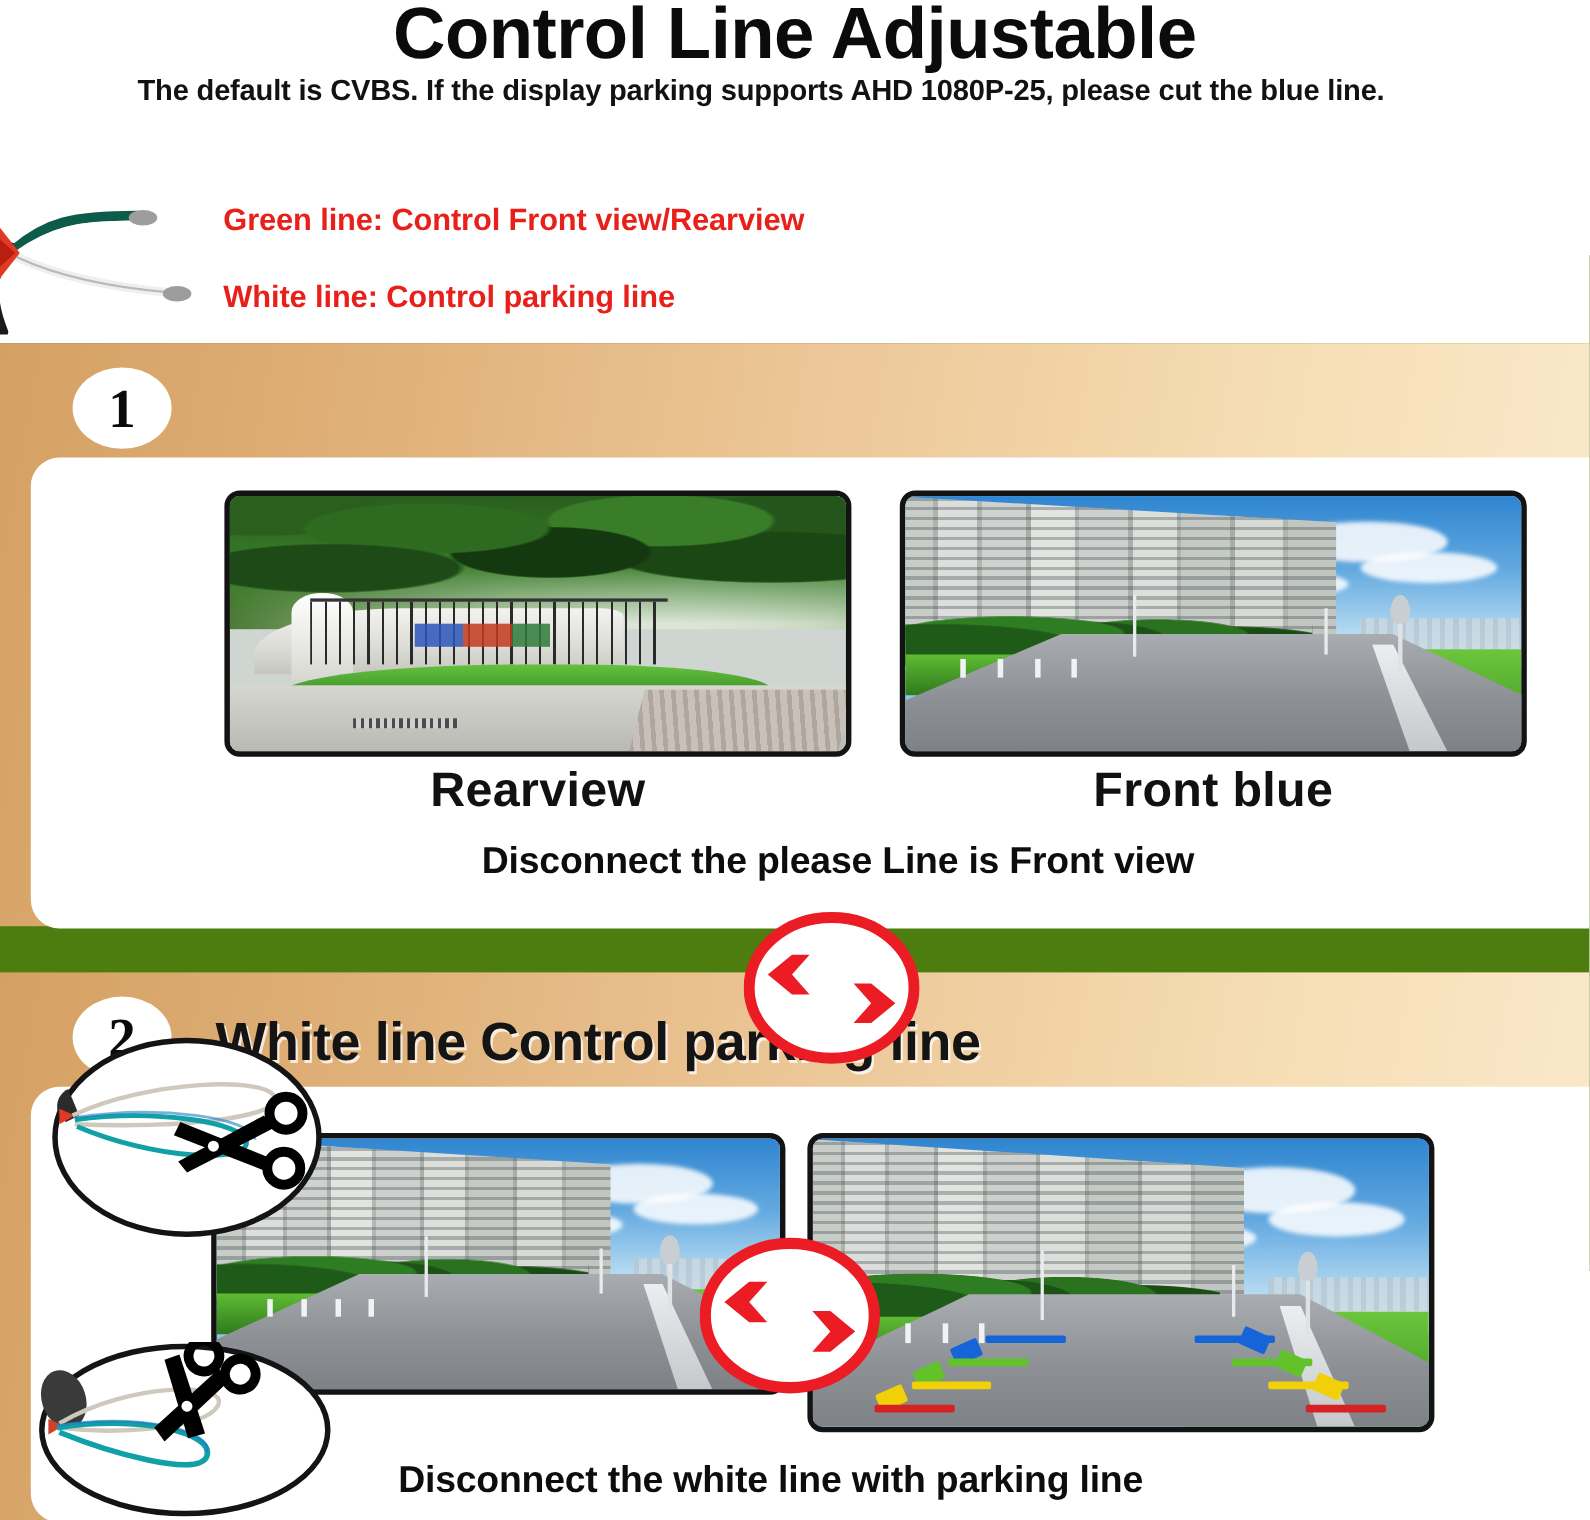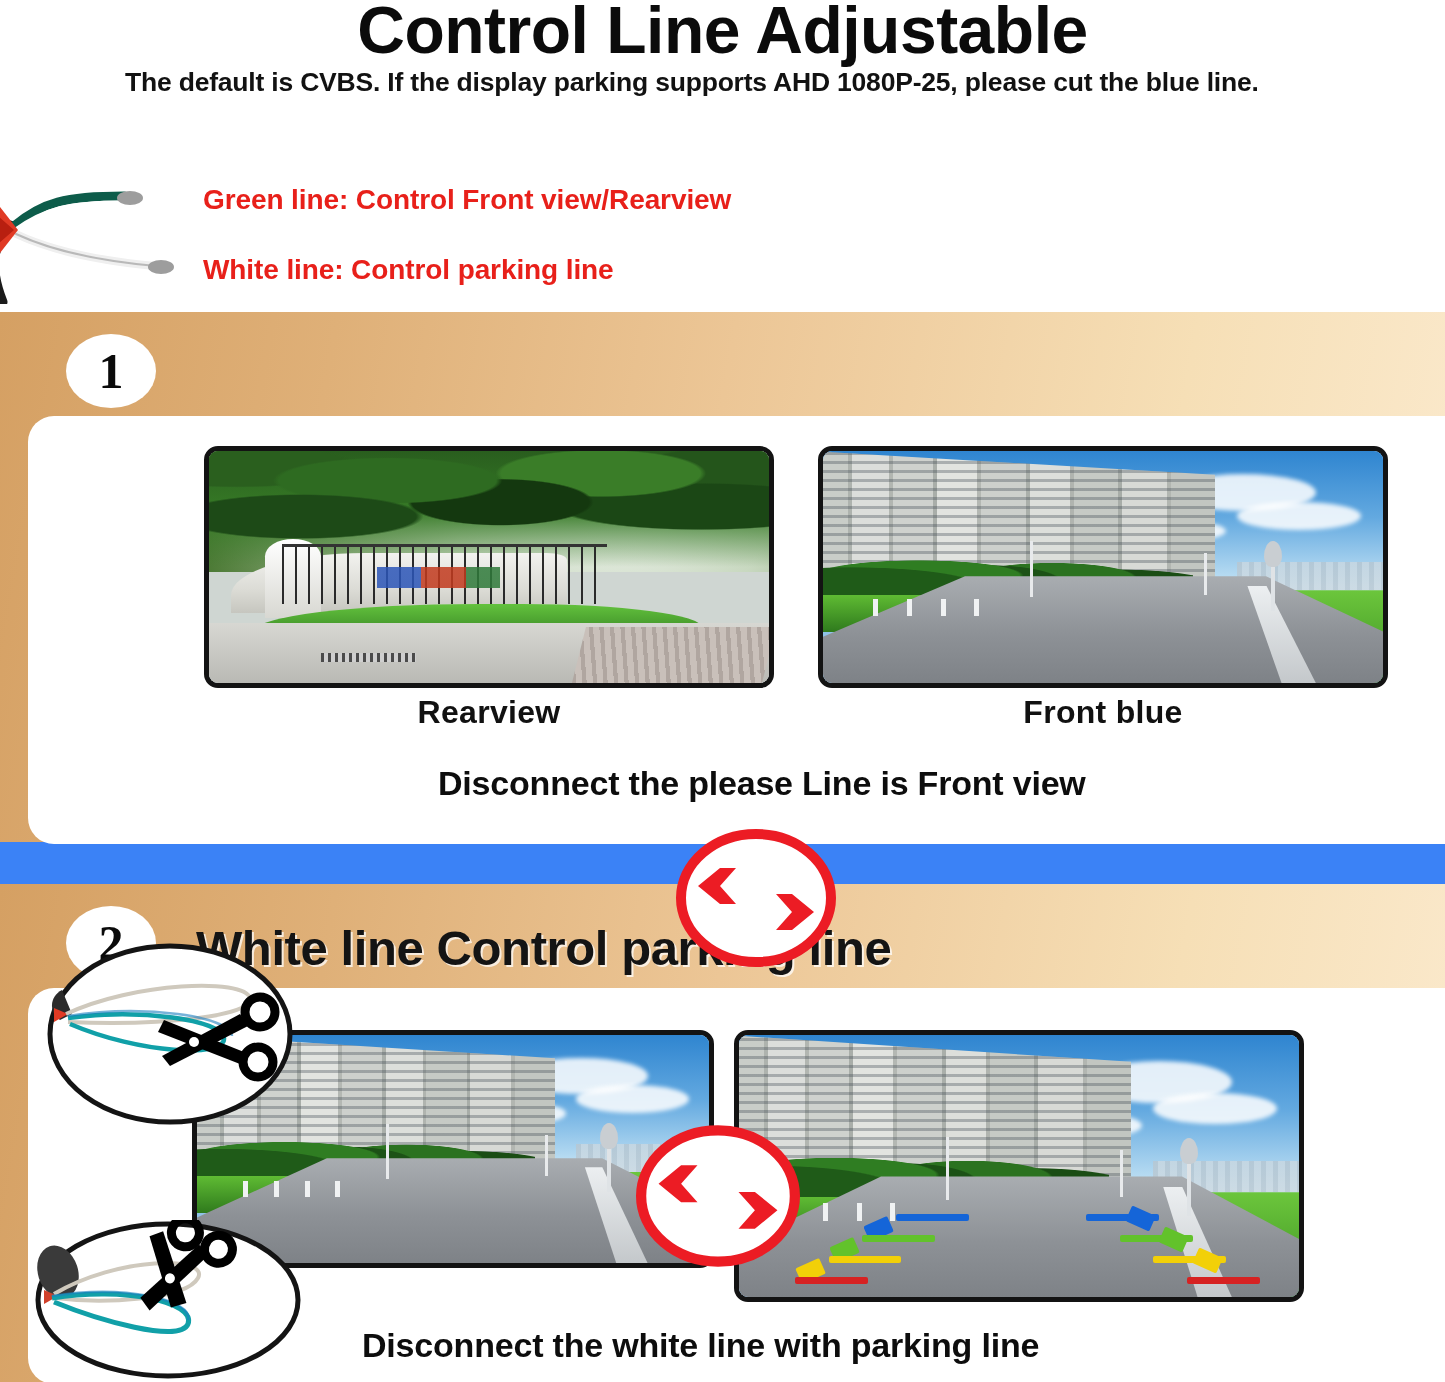--- a/index.html
+++ b/index.html
@@ -9,21 +9,21 @@
     height: 1382px;
     background: #ffffff;
     font-family: "Liberation Sans", sans-serif;
     overflow: hidden;
   }
 
   #page {
     position: relative;
     width: 1445px;
     height: 1382px;
-    background: #3b82f6;
+    background: #4d7c0f;
   }
 
   
   .top-block {
     position: absolute;
     left: 0; top: 0;
     width: 1445px;
     height: 312px;
     background: #ffffff;
   }
@@ -296,21 +296,21 @@
   .swap-badge {
     position: absolute;
     z-index: 5;
   }
 
   
   .cut-circle { position:absolute; z-index:6; }
 
   .cam-label {
     position:absolute;
-    font-size: 32px;
+    font-size: 44px;
     font-weight: 700;
     color: #111111;
     text-align:center;
     white-space: nowrap;
     letter-spacing: 0.3px;
   }
 
   .caption {
     position:absolute;
     font-size: 34px;

